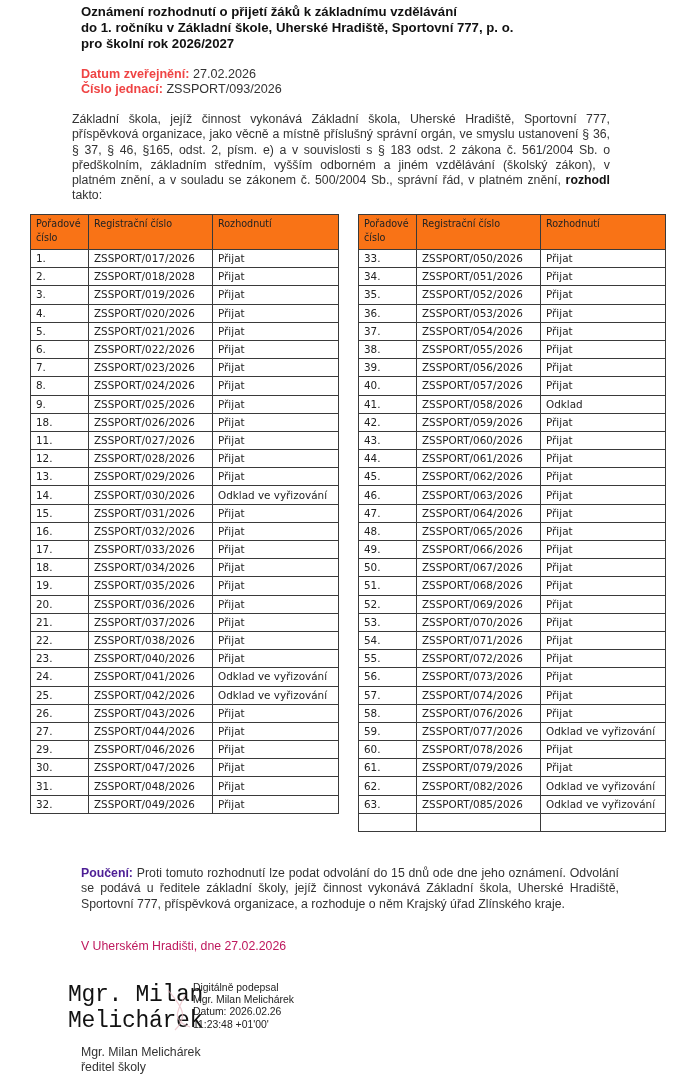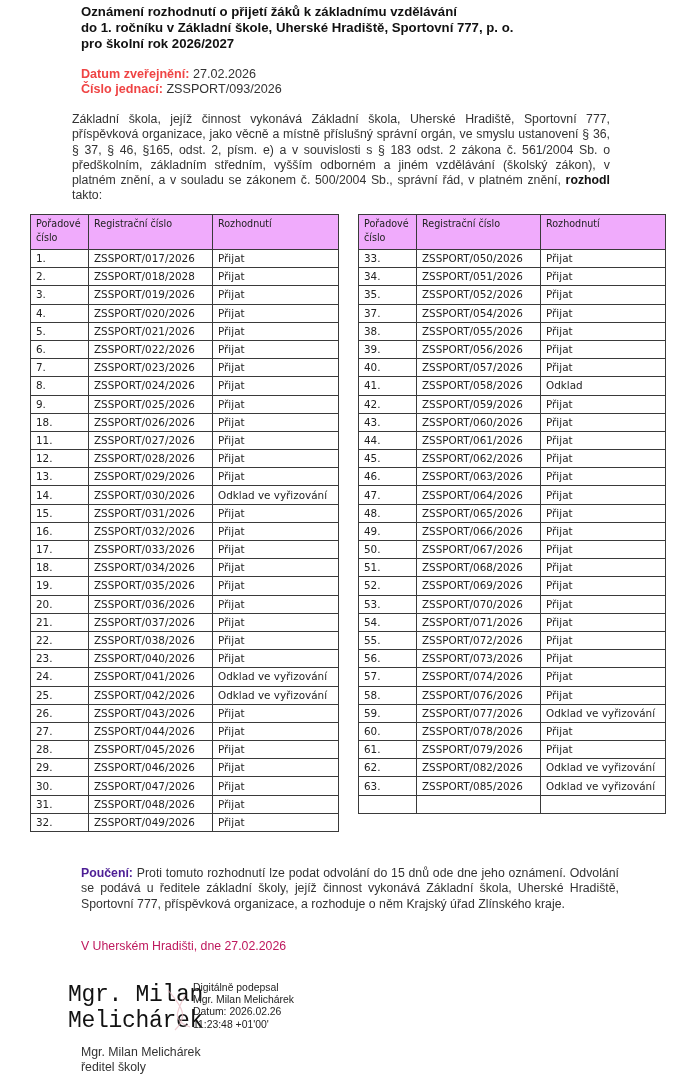--- a/index.html
+++ b/index.html
@@ -4,21 +4,21 @@
 <style>
   html, body { margin:0; padding:0; background:#ffffff; }
   body { width:697px; height:1080px; position:relative; overflow:hidden; font-family:"Liberation Sans", sans-serif; color:#1a1a1a; }
   .title { position:absolute; left:81px; top:4px; width:560px; font-weight:bold; font-size:13.2px; line-height:16px; color:#111; }
   .meta { position:absolute; left:81px; top:67px; font-size:12.6px; line-height:15px; color:#333; }
   .meta b { color:#ef4444;text-align:center; }
   .intro { position:absolute; left:72px; top:112px; width:538px; font-size:12.3px; line-height:15.3px; text-align:justify; color:#333; }
   .intro b { color:#111; }
   table.tbl { position:absolute; top:214px; border-collapse:collapse; font-family:"DejaVu Sans", sans-serif; font-size:10.4px; color:#222; }
   table.tbl td, table.tbl th { border:1px solid #3a3a3a; padding:0 0 0 5px; height:17.2px; line-height:17px; text-align:left; font-weight:normal; white-space:nowrap; }
-  table.tbl th { background:#f0abfc; vertical-align:top; height:32px; line-height:14px; padding-top:2px; font-size:9.6px; white-space:normal; }
+  table.tbl th { background:#f97316; vertical-align:top; height:32px; line-height:14px; padding-top:2px; font-size:9.6px; white-space:normal; }
   #tbl-left { left:30px; width:309px; }
   #tbl-right { left:358px; width:308px; }
   .c1 { width:52px; } .c2 { width:118px; }
   .notice { position:absolute; left:81px; top:866px; width:538px; font-size:12.3px; line-height:15.4px; text-align:justify; color:#333; }
   .notice b { color:#4c1d95; }
   .place { position:absolute; left:81px; top:939px; font-size:12.3px; color:#be185d; }
   .sig-name { position:absolute; left:68px; top:982px; font-size:23px; line-height:26px; color:#111; letter-spacing:-0.3px;font-family:Liberation Mono, monospace; }
   .sig-block { position:absolute; left:193px; top:982px; font-size:10.4px; line-height:12.2px; color:#222; }
   .sig-mark { position:absolute; left:160px; top:985px; width:40px; height:50px; }
   .signer { position:absolute; left:81px; top:1045px; font-size:12.3px; line-height:15px; color:#333; }
@@ -177,25 +177,20 @@
         <td class="c1">26.</td>
         <td class="c2">ZSSPORT/043/2026</td>
         <td>Přijat</td>
       </tr>
       <tr>
         <td class="c1">27.</td>
         <td class="c2">ZSSPORT/044/2026</td>
         <td>Přijat</td>
       </tr>
       <tr>
-        <td class="c1">28.</td>
-        <td class="c2">ZSSPORT/045/2026</td>
-        <td>Přijat</td>
-      </tr>
-      <tr>
         <td class="c1">29.</td>
         <td class="c2">ZSSPORT/046/2026</td>
         <td>Přijat</td>
       </tr>
       <tr>
         <td class="c1">30.</td>
         <td class="c2">ZSSPORT/047/2026</td>
         <td>Přijat</td>
       </tr>
       <tr>
@@ -226,20 +221,25 @@
         <td>Přijat</td>
       </tr>
       <tr>
         <td class="c1">34.</td>
         <td class="c2">ZSSPORT/051/2026</td>
         <td>Přijat</td>
       </tr>
       <tr>
         <td class="c1">35.</td>
         <td class="c2">ZSSPORT/052/2026</td>
+        <td>Přijat</td>
+      </tr>
+      <tr>
+        <td class="c1">36.</td>
+        <td class="c2">ZSSPORT/053/2026</td>
         <td>Přijat</td>
       </tr>
       <tr>
         <td class="c1">37.</td>
         <td class="c2">ZSSPORT/054/2026</td>
         <td>Přijat</td>
       </tr>
       <tr>
         <td class="c1">38.</td>
         <td class="c2">ZSSPORT/055/2026</td>

